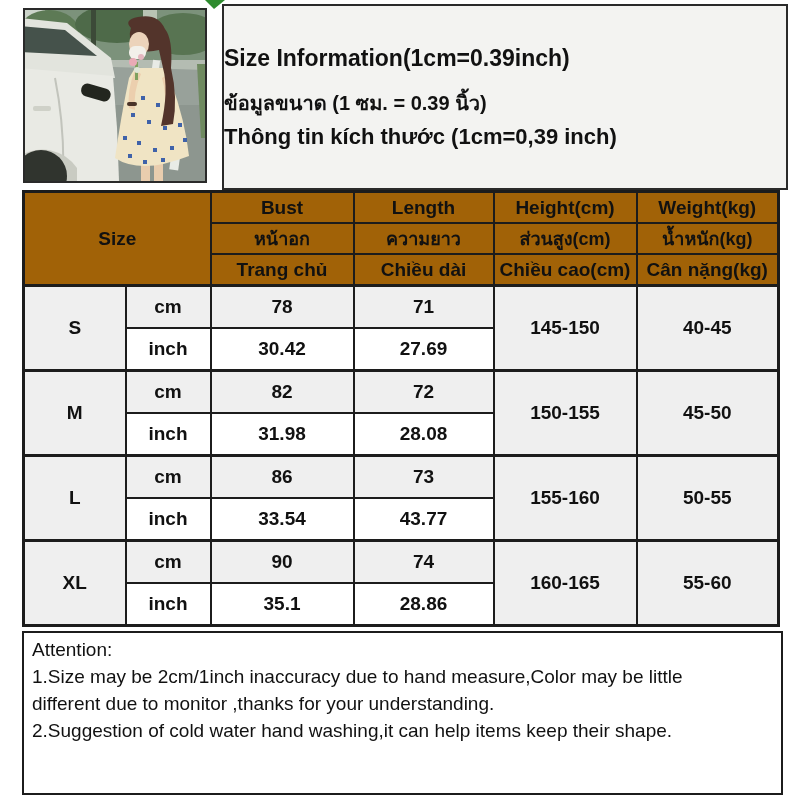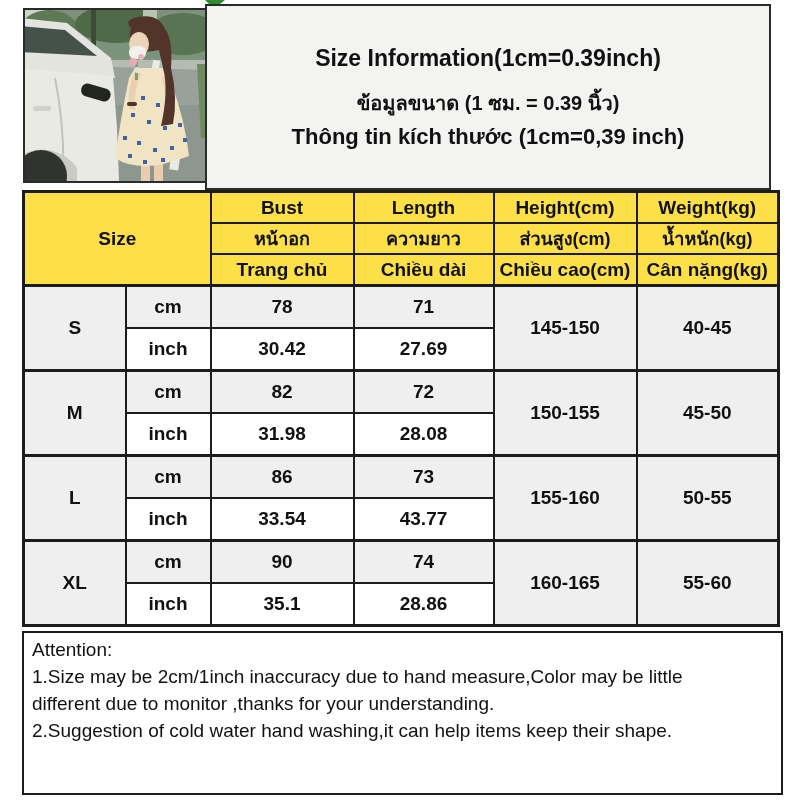--- a/index.html
+++ b/index.html
@@ -13,39 +13,39 @@
     border:2px solid #2a2a2a;background:#9aa39c;
   }
   .photo svg{display:block;width:100%;height:100%;}
   
   .green-corner{
     position:absolute;left:205px;top:0;width:20px;height:9px;
     background:#2e8b2e;clip-path:polygon(0 0,100% 0,45% 100%);
   }
   
   .title-box{
-    position:absolute;left:205px;top:4px;width:562px;height:182px;
+    position:absolute;left:222px;top:4px;width:562px;height:182px;
     border:2px solid #2a2a2a;background:#f3f3f1;
-    display:flex;flex-direction:column;justify-content:center;align-items:center;
+    display:flex;flex-direction:column;justify-content:center;align-items:flex-start;
     text-align:center;font-weight:bold;line-height:34px;
   }
   .title-en{font-size:23px;}
   .title-th{font-size:20px;margin-top:11px;}
   .title-vi{font-size:22px;}
   
   table.size-table{
     position:absolute;left:22px;top:190px;width:755px;
     border-collapse:collapse;table-layout:fixed;
     border:3px solid #1c1c1c;
   }
   table.size-table td{
     border:2px solid #1c1c1c;text-align:center;vertical-align:middle;
     font-weight:bold;font-size:19px;padding:0;overflow:hidden;white-space:nowrap;
   }
-  tr.hdr-row td{height:29px;background:#fde047;}
+  tr.hdr-row td{height:29px;background:#a16207;}
   tr.hdr-row td.th-txt{font-size:18px;}
   td.size-head{background:#d9d9d9;font-size:34px;}
   tr.data-row td{height:40px;text-align:center;}
   tr.cm-row td{background:#efefef;}
   tr.inch-row td{background:#ffffff;}
   td.size-cell{background:#d9d9d9;font-size:21px;}
   td.range-cell{background:#efefef;}
   tr.group-sep td{border-top-width:3px;}
   
   .attention{

